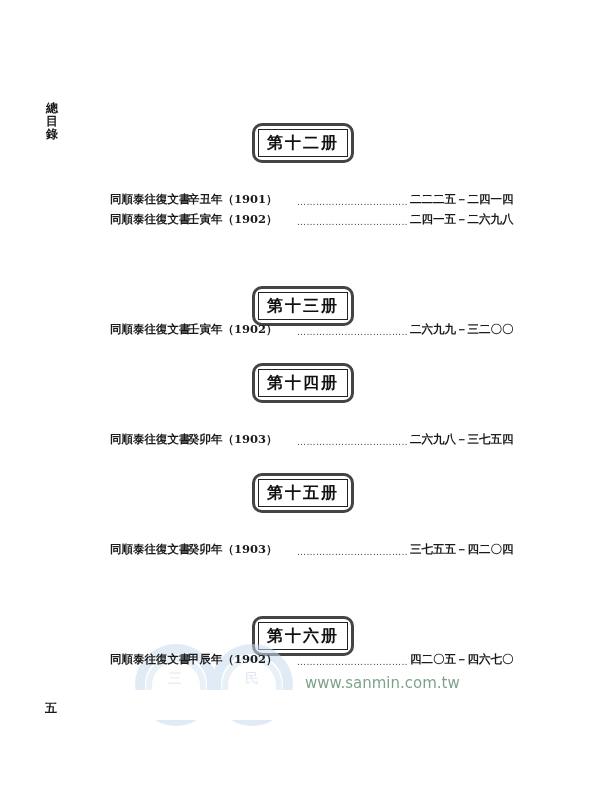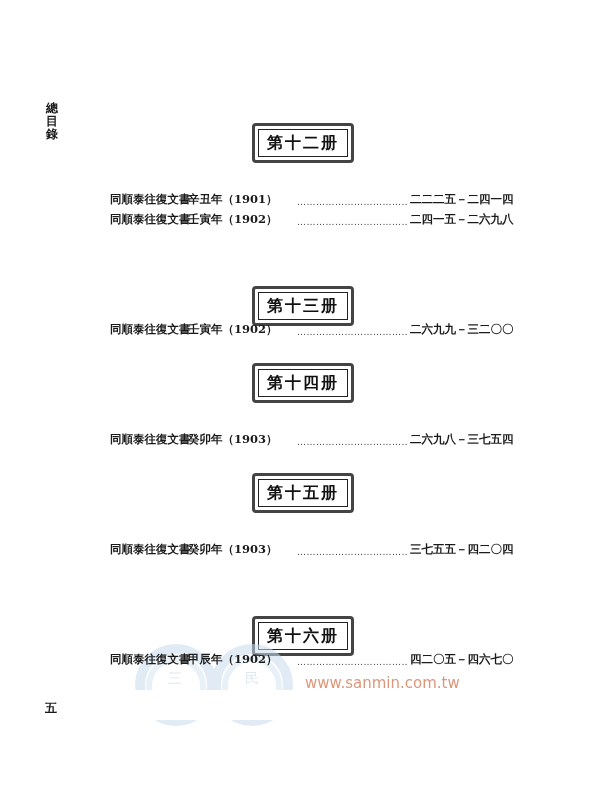--- a/index.html
+++ b/index.html
@@ -3,42 +3,42 @@
 <meta charset="utf-8">
 <style>
   html, body { margin: 0; padding: 0; background: #ffffff; }
   body { width: 615px; height: 800px; position: relative; overflow: hidden;
          font-family: "DejaVu Serif", "Liberation Serif", serif; color: #1a1a1a; }
   .side-label { position: absolute; left: 44px; top: 102px; width: 16px;
                 font-size: 12px; line-height: 13px; font-weight: bold; text-align: center; }
   .side-label span { display: block; }
   .page-num { position: absolute; left: 45px; top: 700px; font-size: 12px; font-weight: bold; }
   .vol-box { position: absolute; left: 252px; width: 102px; height: 40px;
-             border: 3px solid #444; border-radius: 4px; box-sizing: border-box;
+             border: 3px solid #444; border-radius: 10px; box-sizing: border-box;
              background: #fff; }
   .vol-box .inner { position: absolute; left: 3px; top: 3px; right: 3px; bottom: 3px;
                     border: 1.5px solid #222; display: flex; align-items: center; justify-content: center;
                     font-size: 16px; font-weight: bold; letter-spacing: 2px; color: #111; }
   .entry { position: absolute; left: 110px; width: 420px; height: 16px;
            font-size: 11.5px; font-weight: bold; white-space: nowrap; display: flex; align-items: flex-end; }
   .entry .title { width: 78px; }
   .entry .year { width: 108px; }
   .entry .dots { position: absolute; left: 187px; width: 110px; overflow: hidden;
                  font-weight: normal; font-size: 9px; letter-spacing: 0.5px; color: #444; }
   .entry .pages { position: absolute; left: 300px; font-family: Liberation Mono, monospace; }
   .watermark { position: absolute; left: 135px; top: 630px; width: 360px; height: 80px;
                pointer-events: none; opacity: 0.55; }
   .wm-arc { position: absolute; top: 14px; width: 82px; height: 82px; border-radius: 50%;
             border: 10px solid #c9dcee; box-sizing: border-box; }
   .wm-arc2 { position: absolute; top: 26px; width: 60px; height: 60px; border-radius: 50%;
              border: 6px solid #d7e6f4; box-sizing: border-box; }
   .wm-char { position: absolute; top: 40px; font-size: 14px; color: #c4d4e4; }
   .wm-title { position: absolute; left: 170px; top: 6px; font-size: 30px; color: #dde8f2; letter-spacing: 1px; }
   .wm-url { position: absolute; left: 170px; top: 44px; font-family: "DejaVu Sans", sans-serif;
-            font-size: 15px; color: #c2410c; }
+            font-size: 15px; color: #14532d; }
   .wm-mask { position: absolute; left: 0; top: 60px; width: 360px; height: 30px; background: #fff; }
 </style>
 </head>
 <body>
 
 <div class="side-label">
   <span>總</span>
   <span>目</span>
   <span>錄</span>
 </div>

